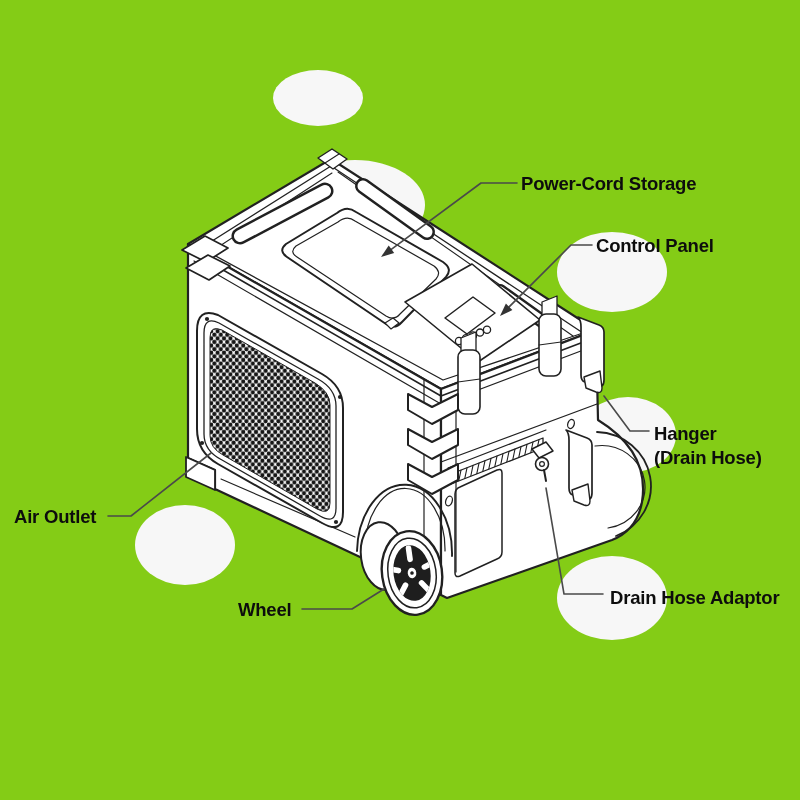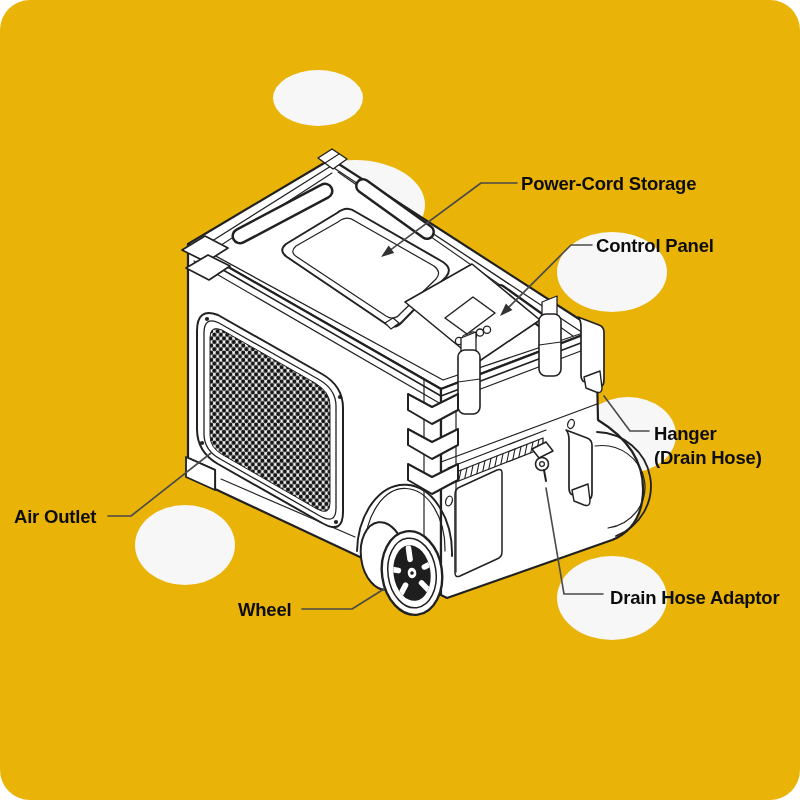--- a/index.html
+++ b/index.html
@@ -4,24 +4,23 @@
 <style>
   html, body {
     margin: 0;
     padding: 0;
     background: #ffffff;
   }
   .canvas {
     position: relative;
     width: 800px;
     height: 800px;
-    background: #eab308;
+    background: #84cc16;
     overflow: hidden;
     font-family: "Liberation Sans", sans-serif;
-    border-radius: 30px;
   }
   svg { display: block; }
   .part-label {
     font-family: "Liberation Sans", sans-serif;
     font-weight: 700;
     font-size: 18.5px;
     letter-spacing: -0.2px;
     fill: #0d0d0d;
   }
   .ink   { stroke: #212121; fill: none; stroke-linejoin: round; stroke-linecap: round; }

